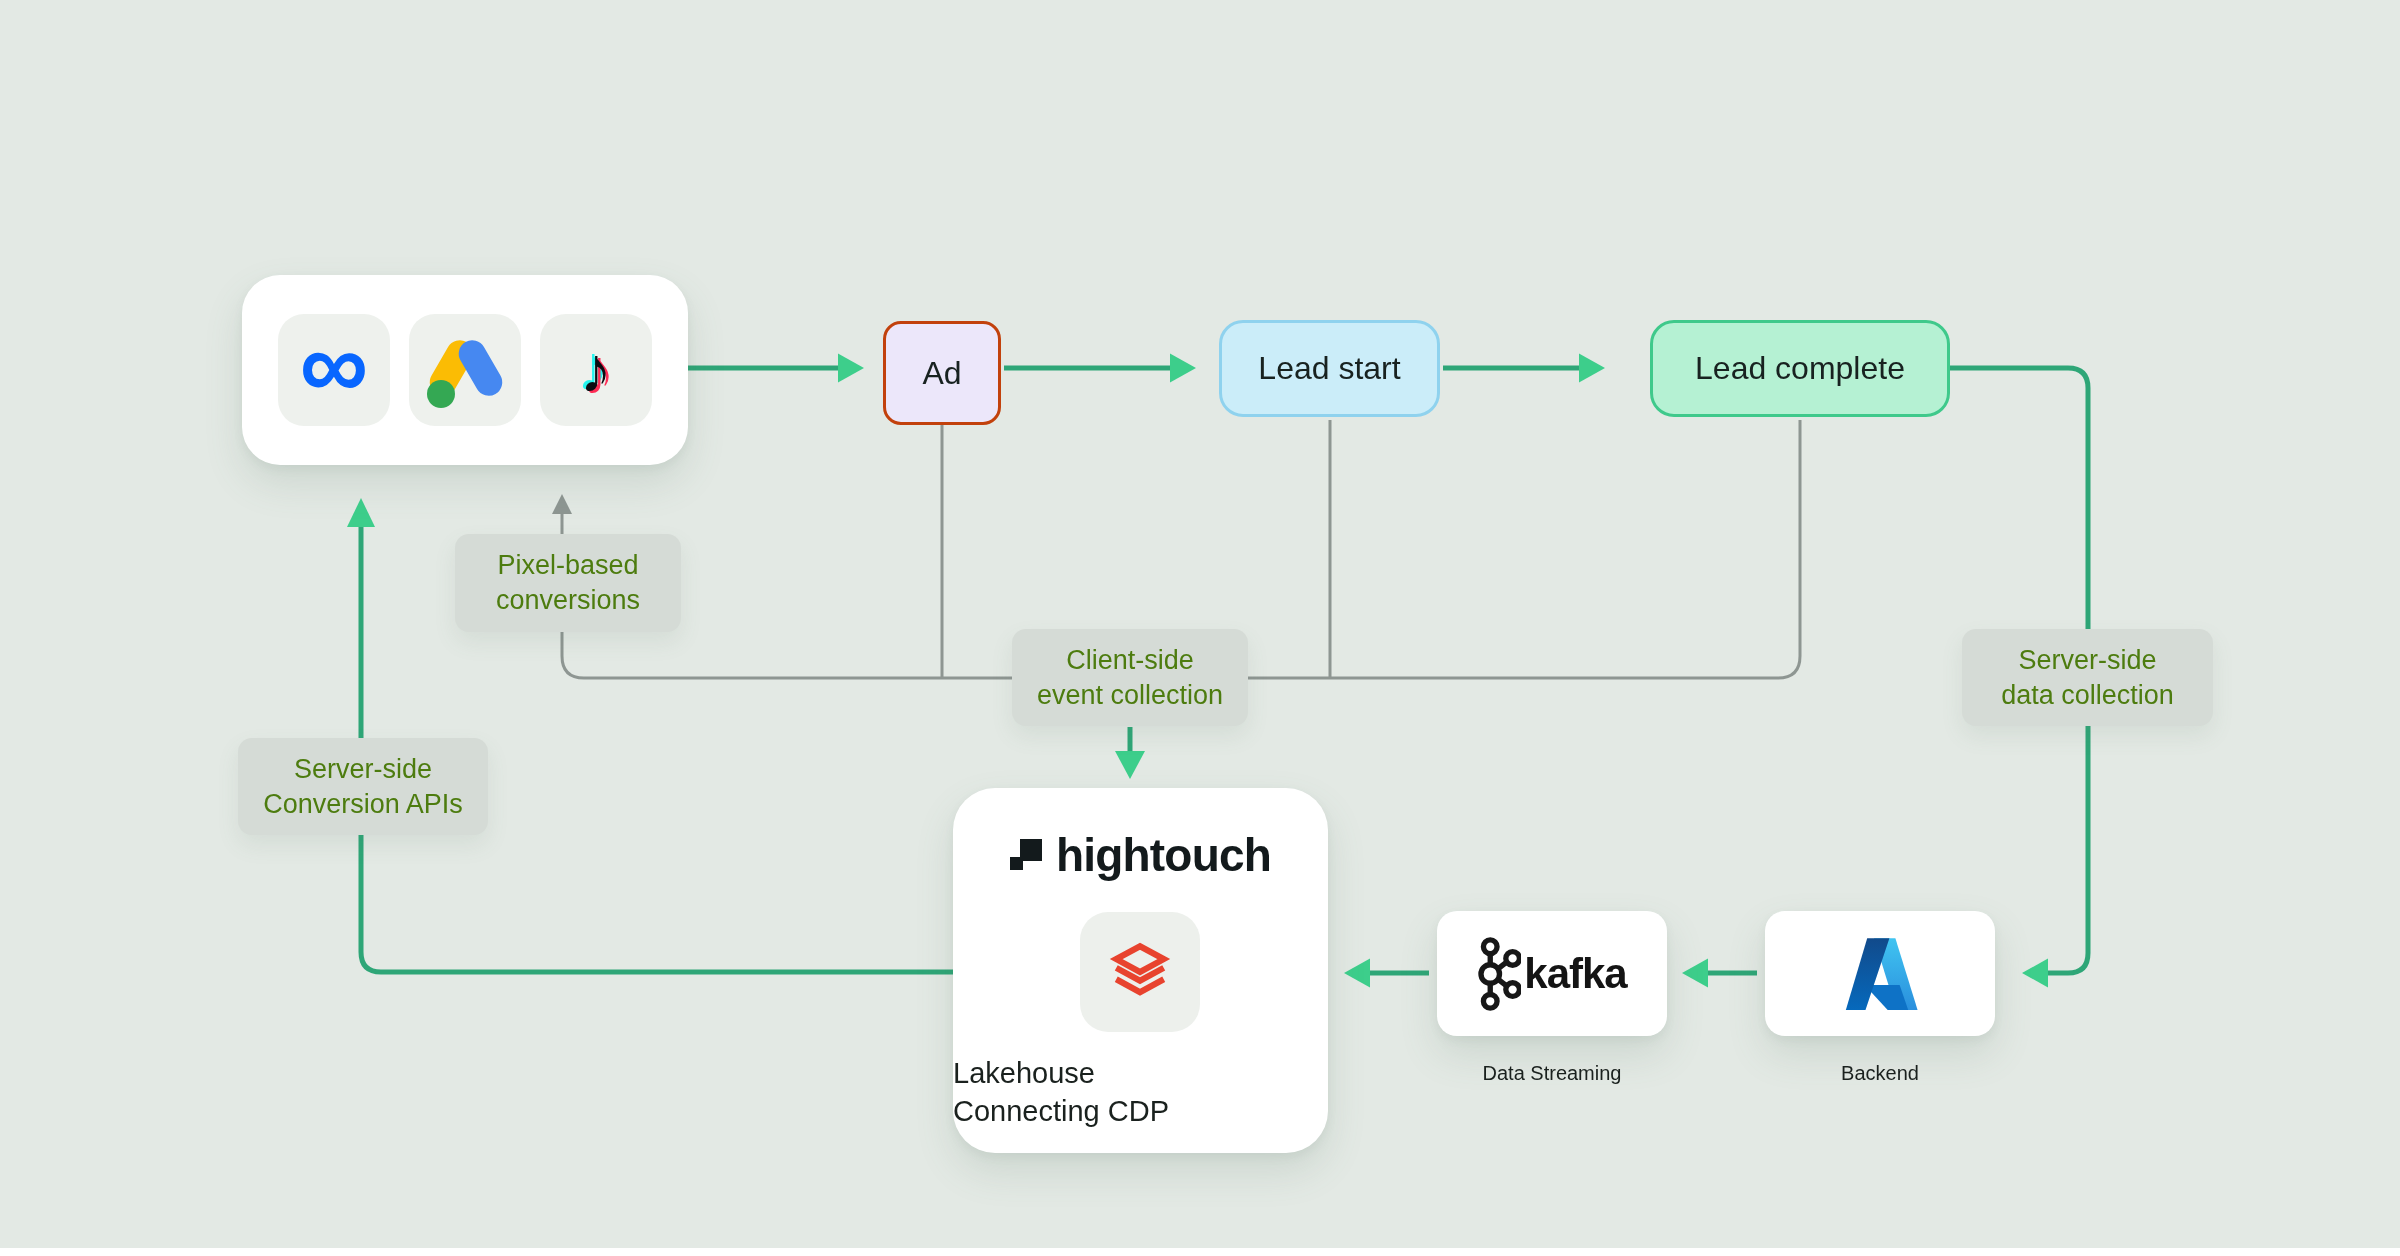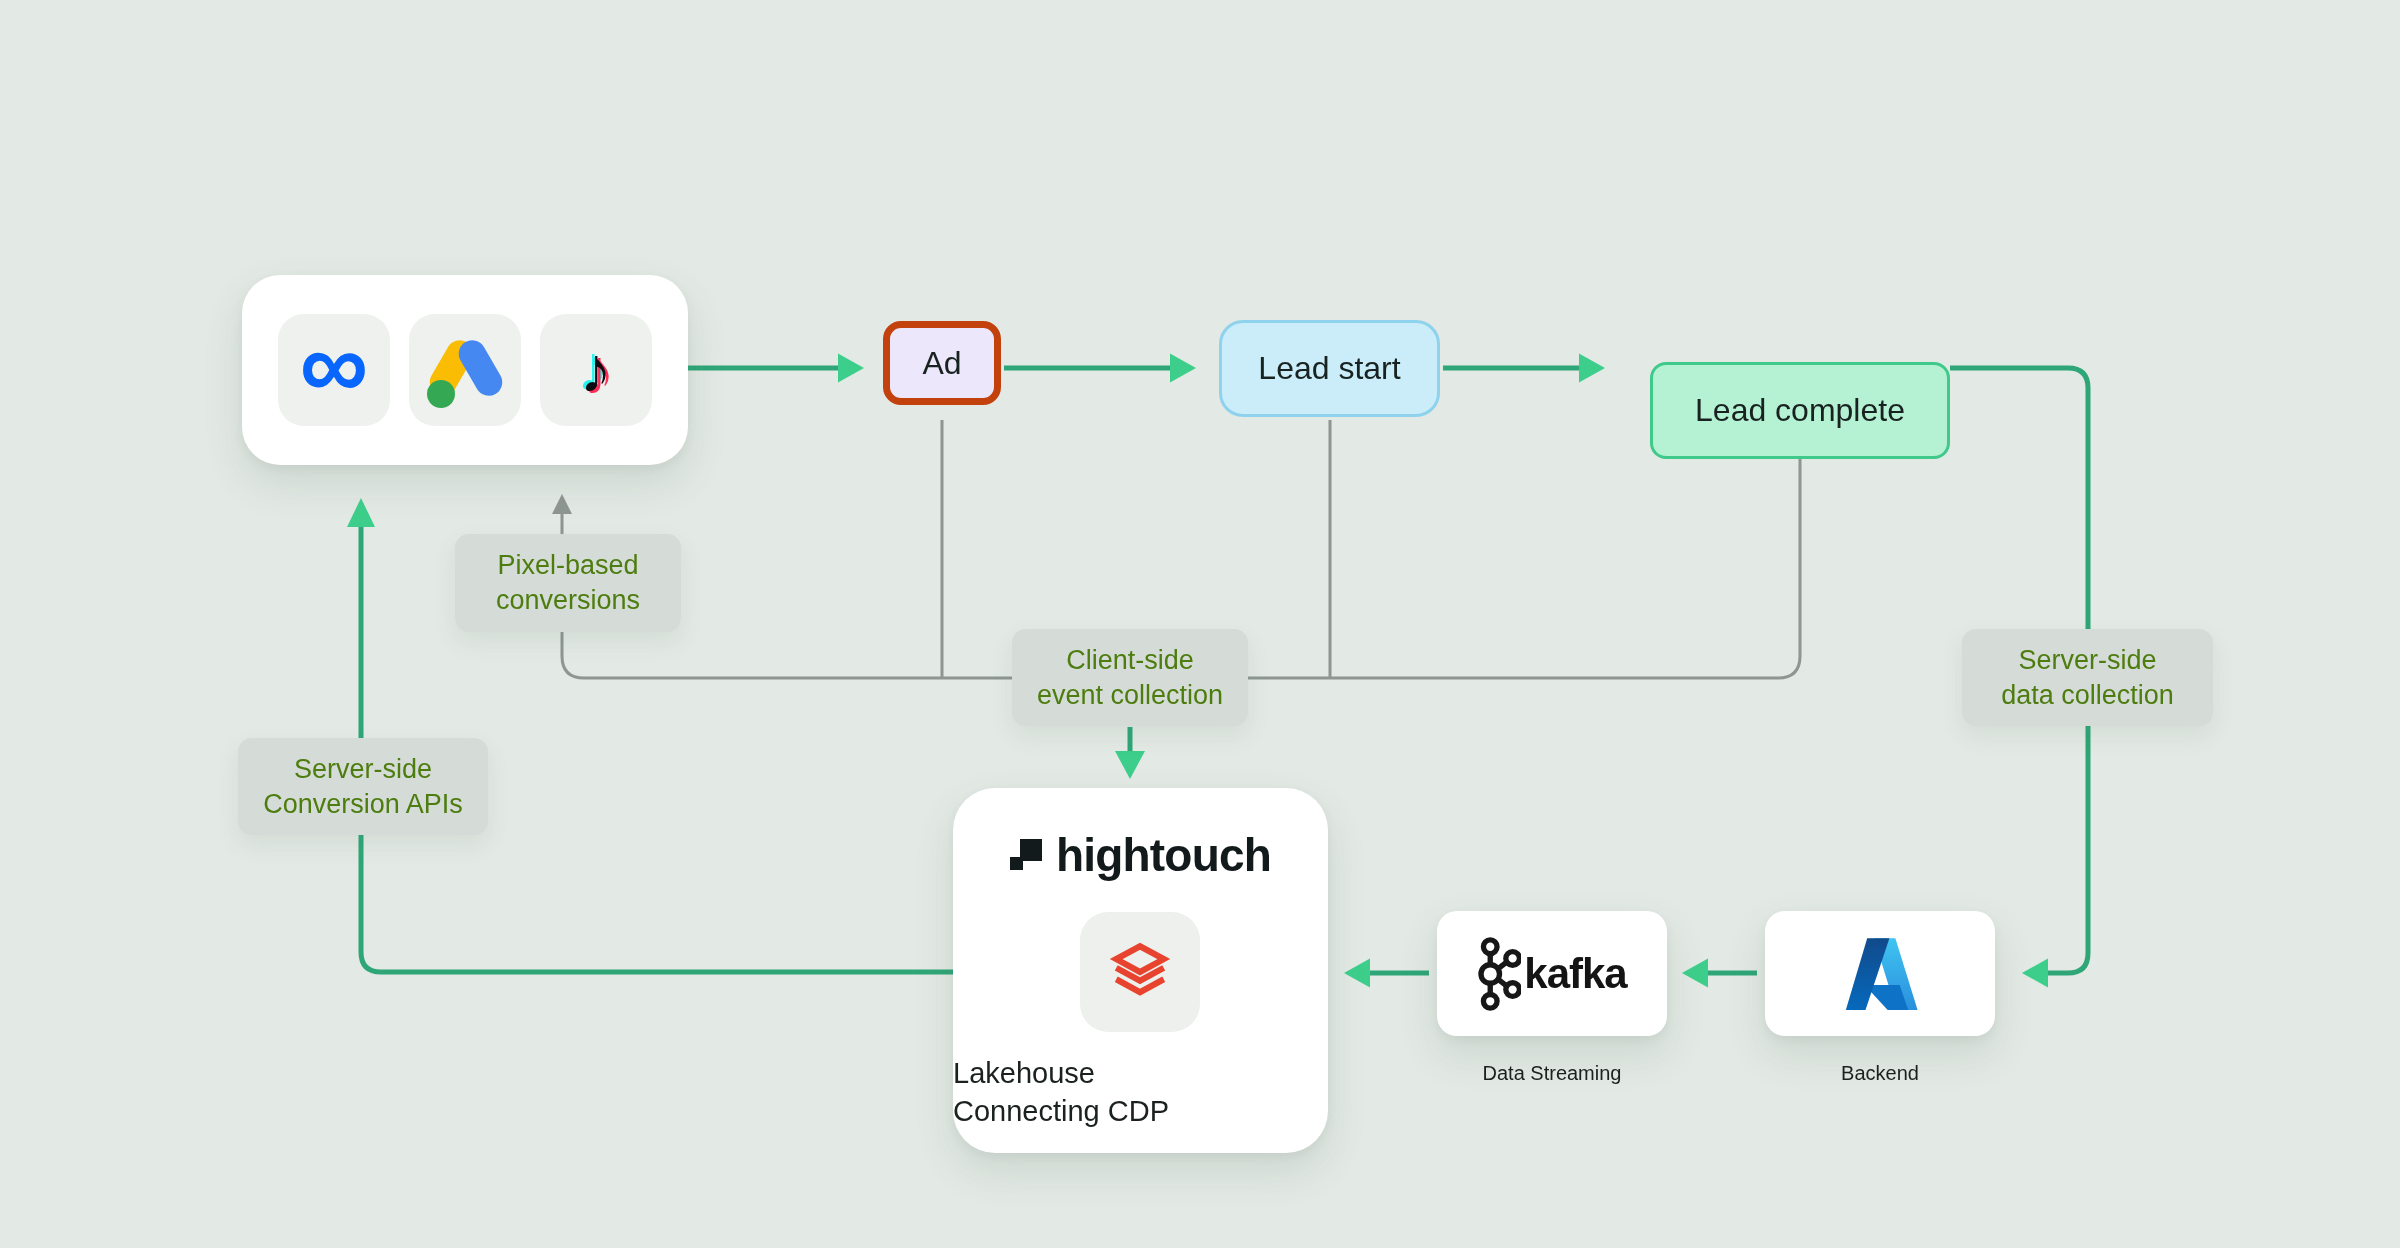--- a/index.html
+++ b/index.html
@@ -29,26 +29,26 @@
   .gads{position:relative;width:112px;height:112px;}
   .gads .bar{position:absolute;width:27px;height:60px;border-radius:14px;}
   .gads .yellow{left:29px;top:24px;background:#fbbc04;transform:rotate(30deg);}
   .gads .blue{left:58px;top:24px;background:#4688f1;transform:rotate(-30deg);}
   .gads .green{position:absolute;left:18px;top:66px;width:28px;height:28px;border-radius:50%;background:#34a853;}
   .node{
     position:absolute; box-sizing:border-box;
     display:flex; align-items:center; justify-content:center;
     font-size:32px; font-weight:500; color:#182220;
   }
-  .node-ad{left:883px;top:321px;width:118px;height:84px;border-radius:18px;
-    background:#ece7fa;border:7px solid #c2410c;}
+  .node-ad{left:883px;top:321px;width:118px;height:104px;border-radius:18px;
+    background:#ece7fa;border:3px solid #c2410c;}
   .node-lead-start{left:1219px;top:320px;width:221px;height:97px;border-radius:24px;
     background:#cbedf9;border:3px solid #8fd2ee;}
-  .node-lead-complete{left:1650px;top:320px;width:300px;height:97px;border-radius:16px;
-    background:#b5f1d3;border:3px solid #3fc98b;margin-top:42px;}
+  .node-lead-complete{left:1650px;top:320px;width:300px;height:97px;border-radius:24px;
+    background:#b5f1d3;border:3px solid #3fc98b;}
   .flow-label{
     position:absolute; background:#d5dbd6; border-radius:14px;
     display:flex; flex-direction:column; align-items:center; justify-content:center;
     font-size:27px; font-weight:500; line-height:35px; color:#4d7c0f;
     box-shadow:0 10px 22px rgba(84,116,99,.10); text-align:center;
   }
   .label-pixel{left:455px;top:534px;width:226px;height:98px;}
   .label-client{left:1012px;top:629px;width:236px;height:97px;}
   .label-server-data{left:1962px;top:629px;width:251px;height:97px;}
   .label-server-api{left:238px;top:738px;width:250px;height:97px;}

